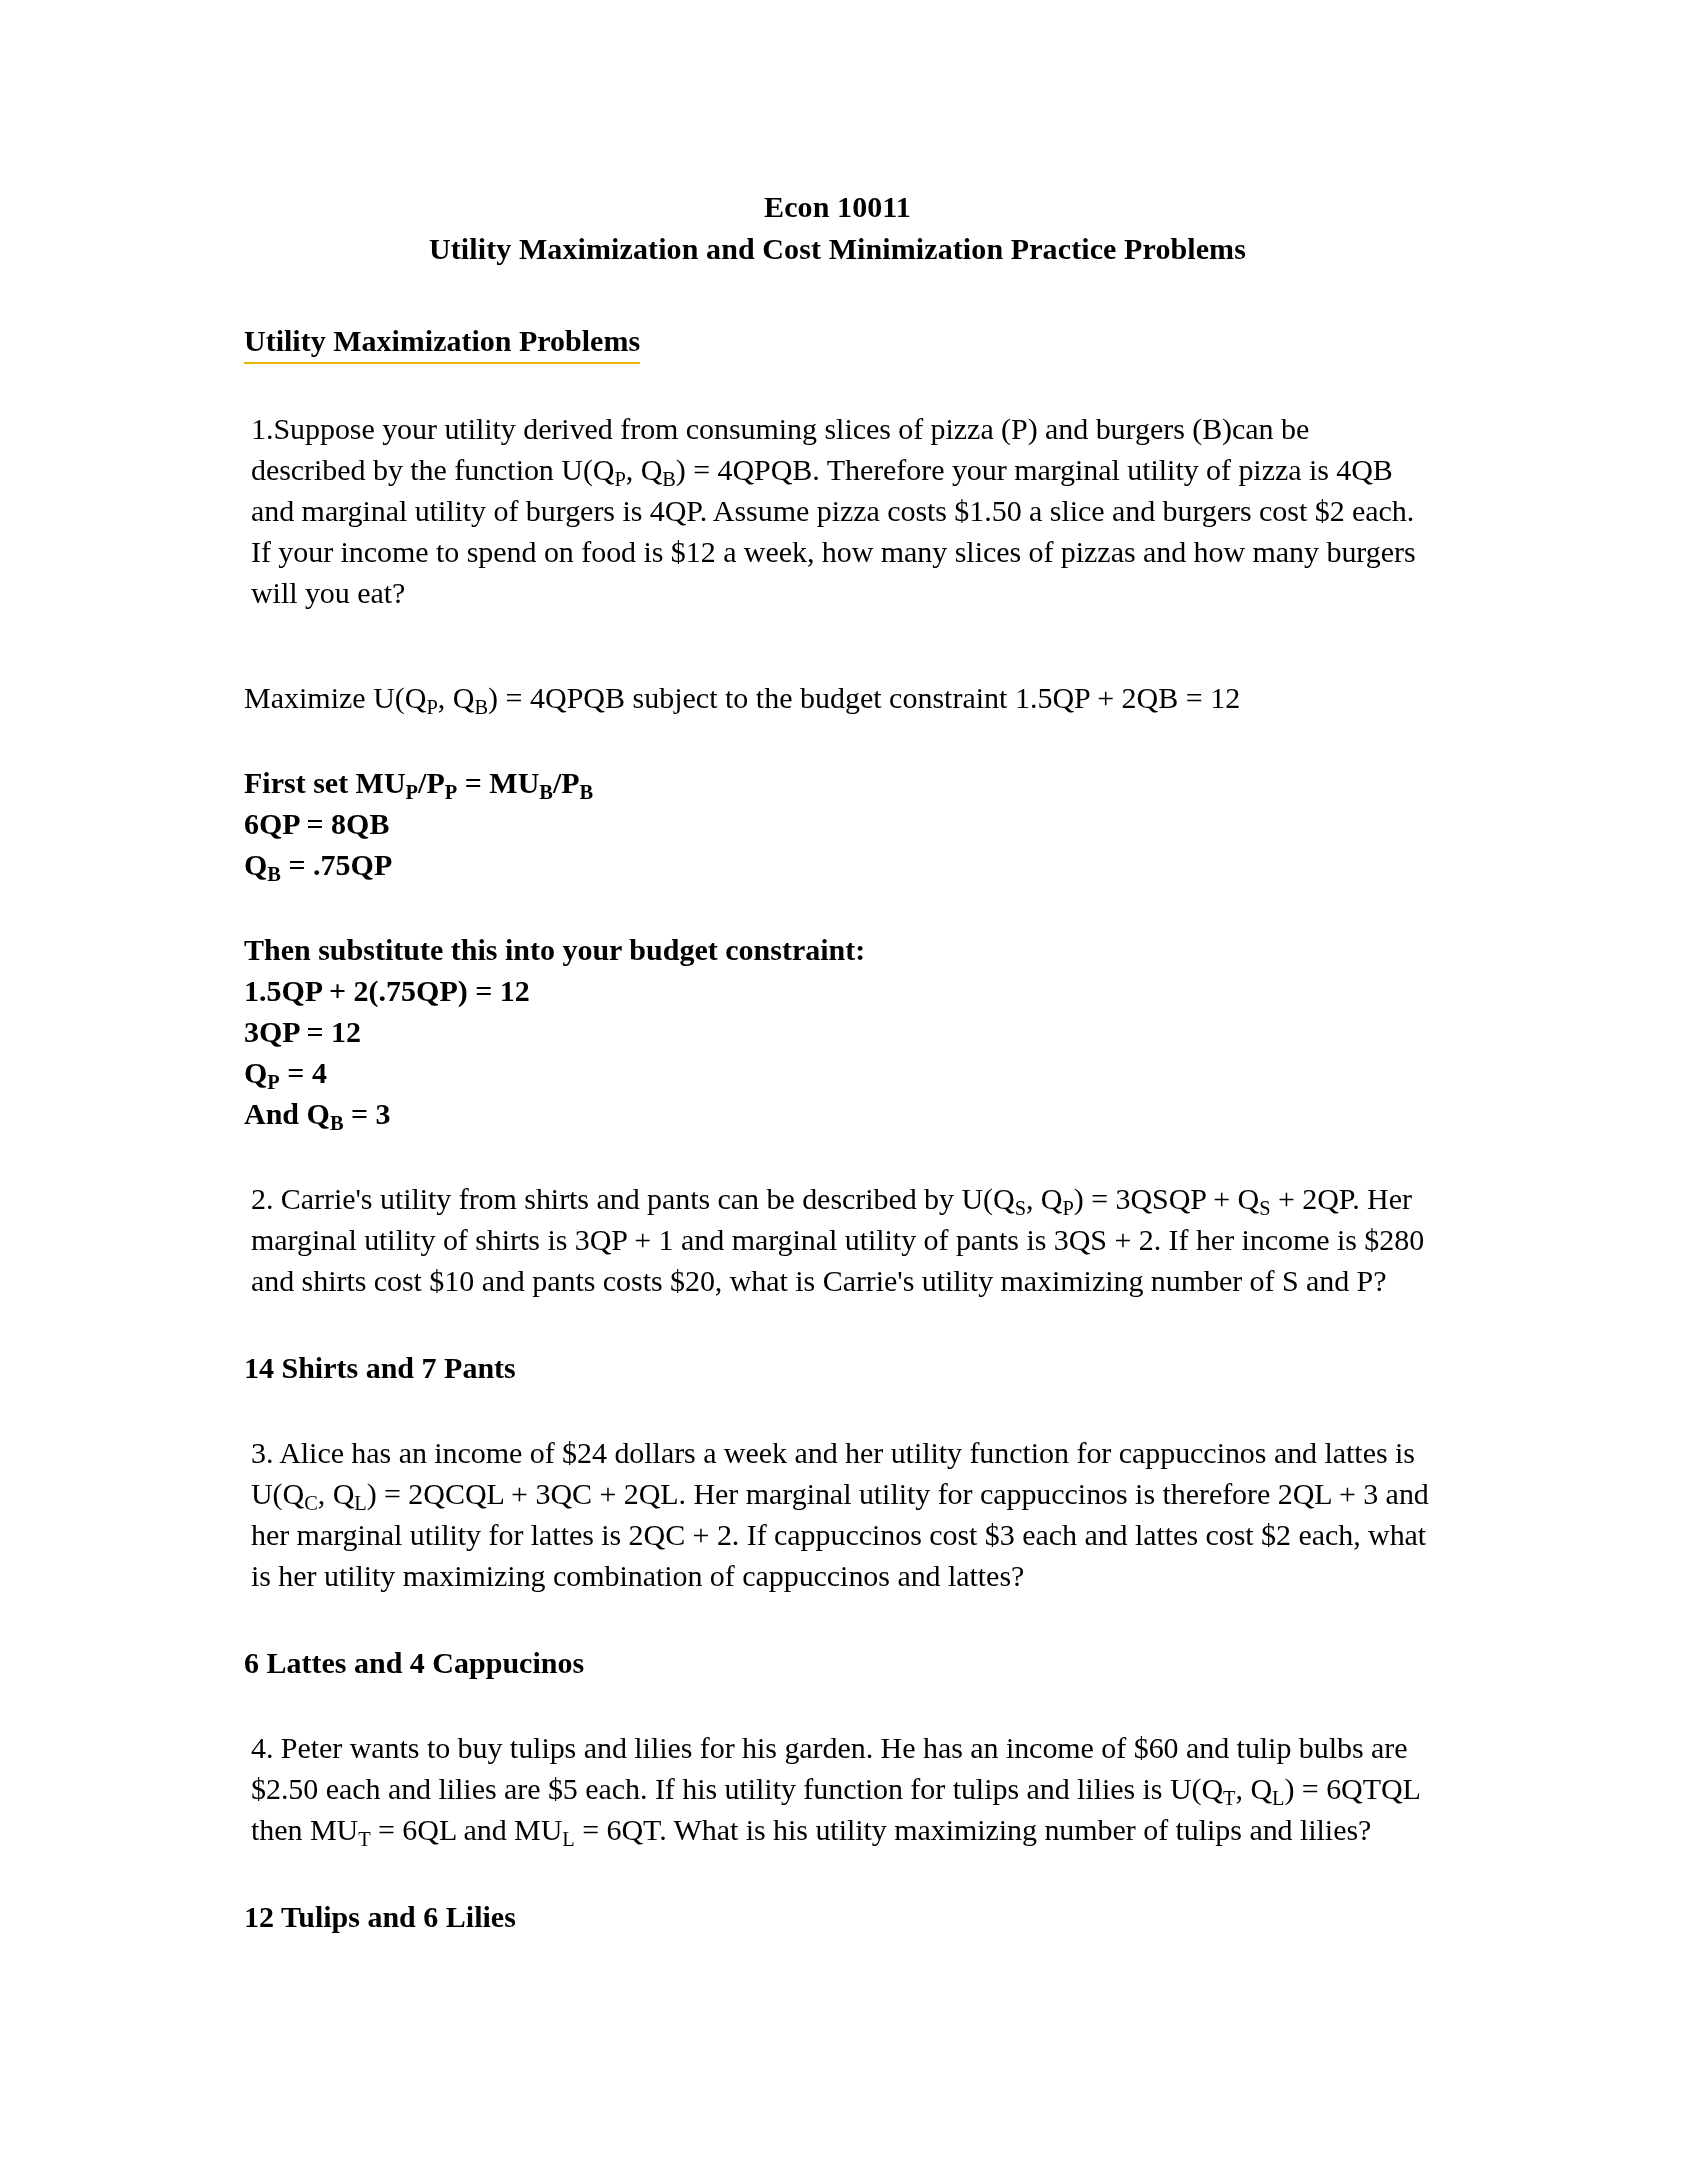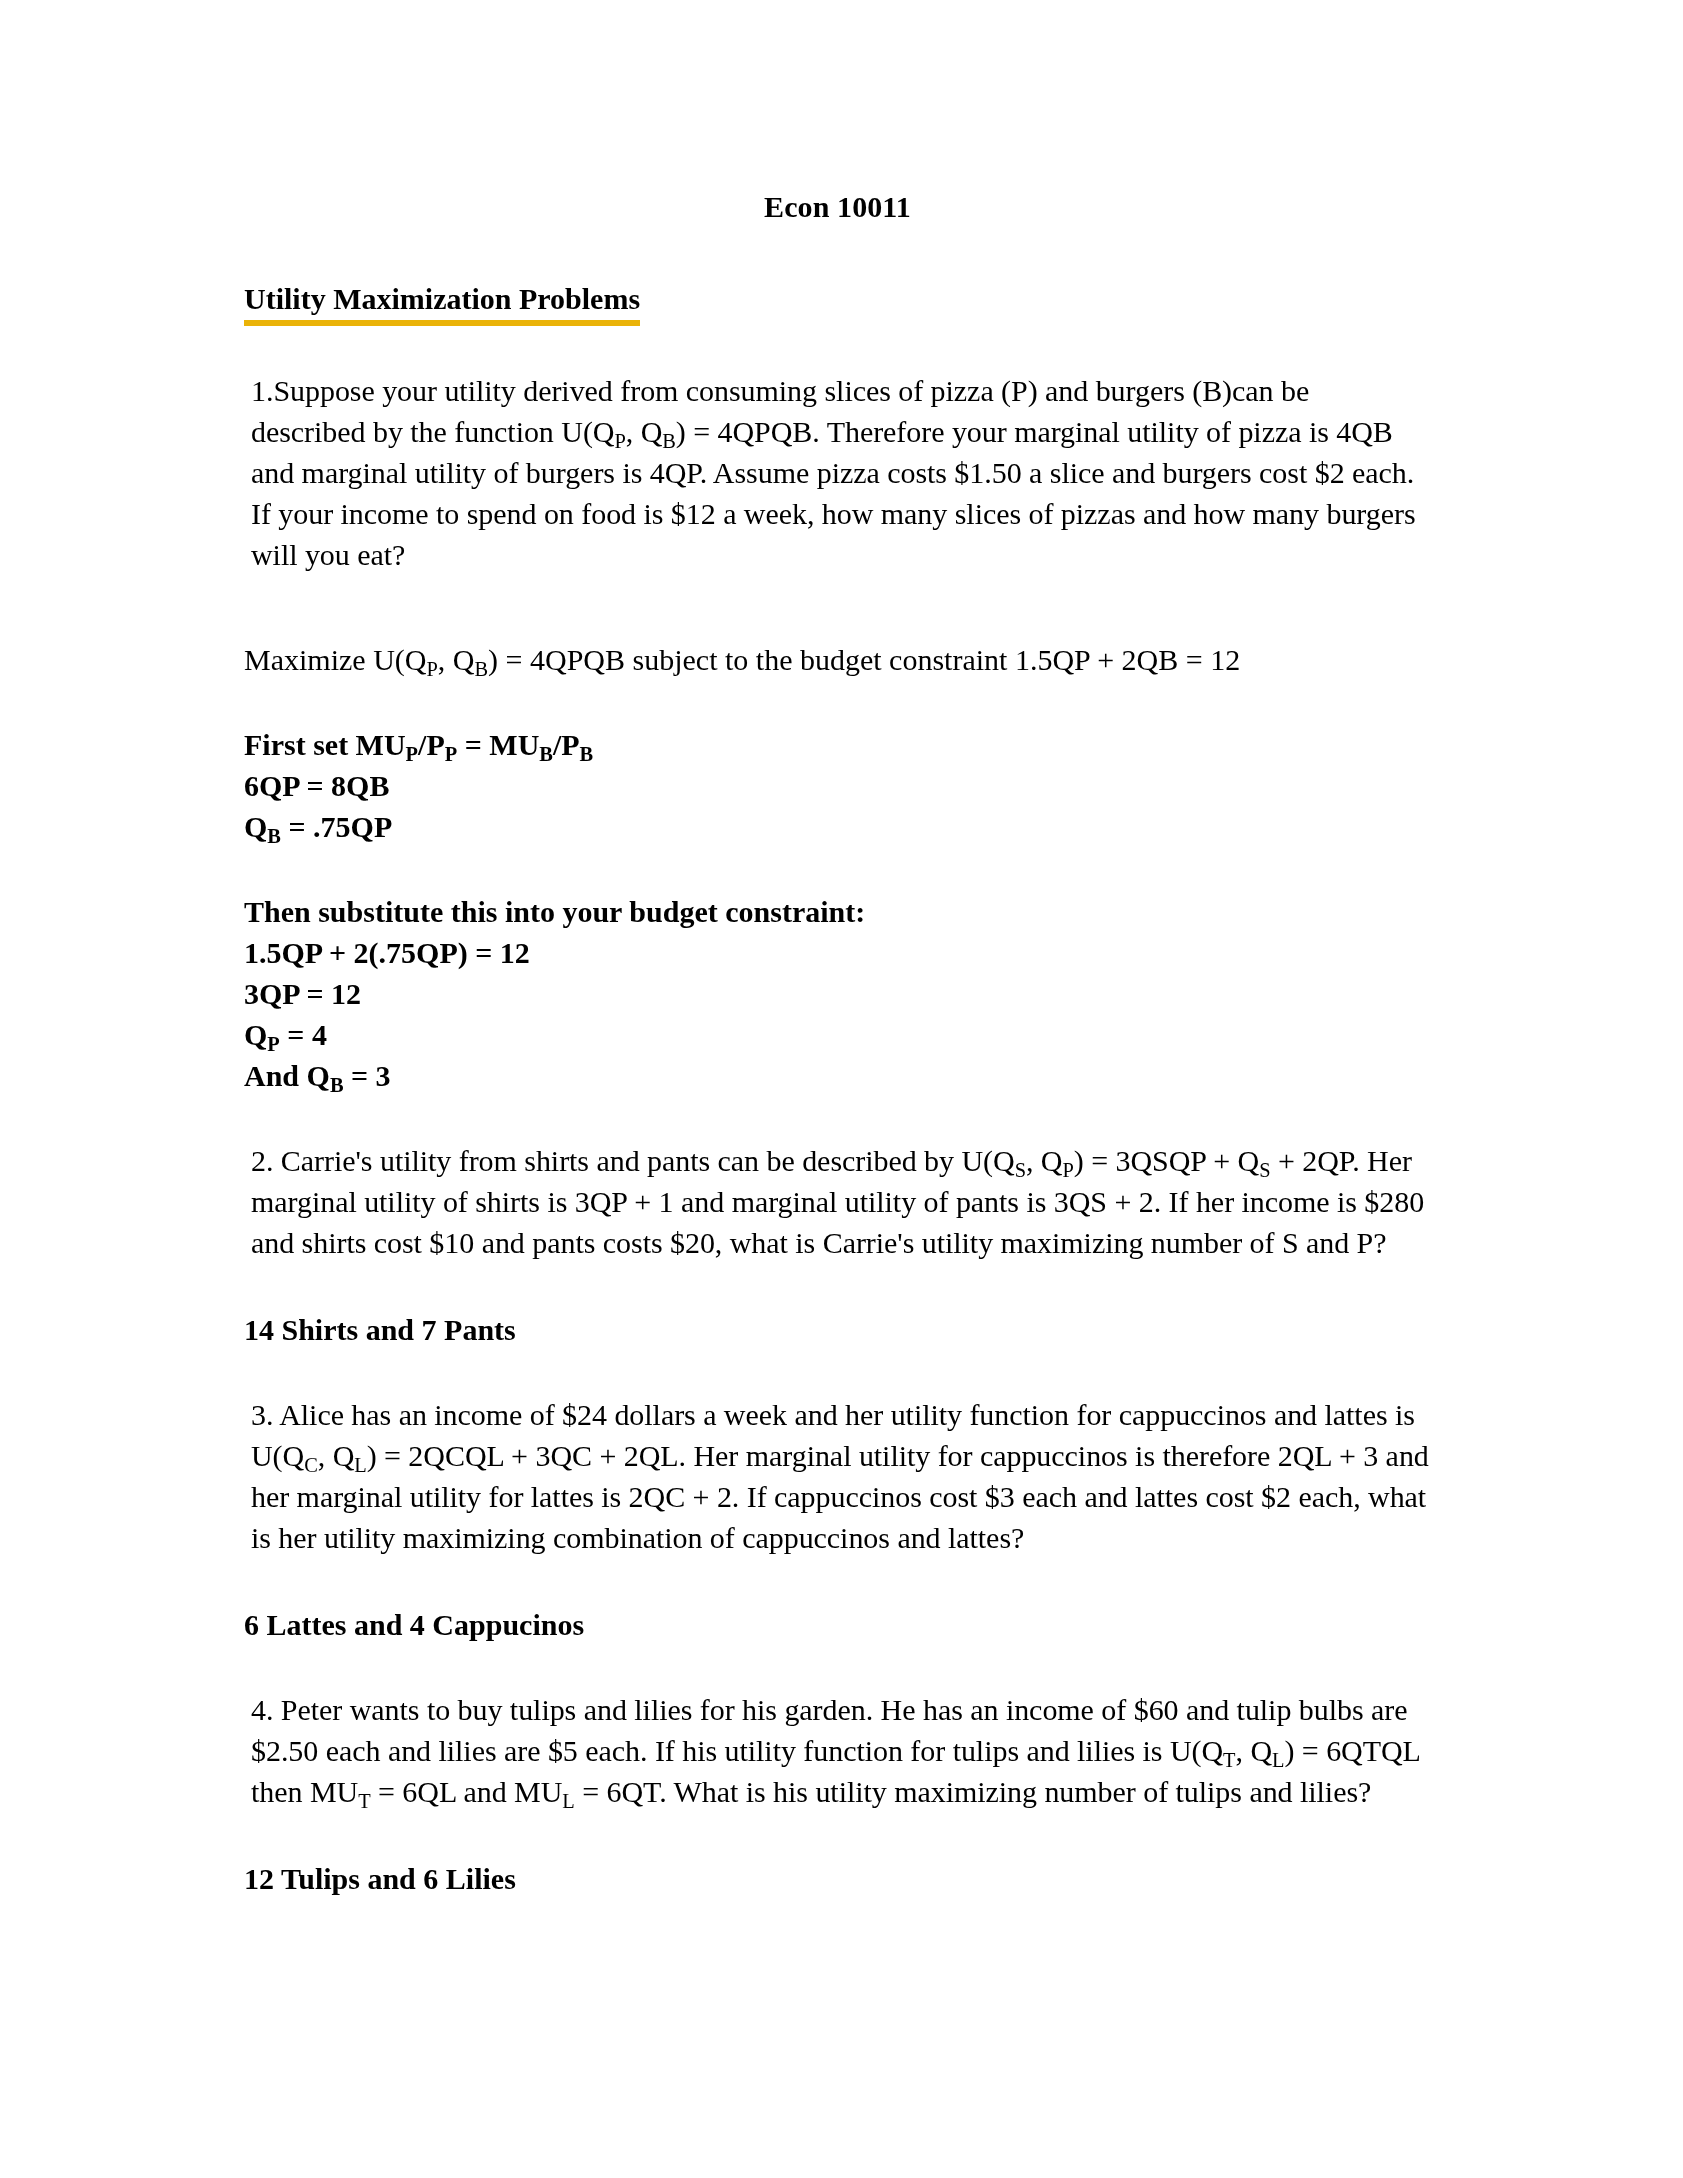--- a/index.html
+++ b/index.html
@@ -28,21 +28,21 @@
     line-height: 42px;
     margin: 0;
     letter-spacing: 0.1px;
   }
   .title-line { display: block; }
   .section-heading {
     font-size: 30px;
     line-height: 40px;
     margin: 51px 0 0 0;
     display: inline-block;
-    border-bottom: 6px solid #eab308;
+    border-bottom: 2px solid #eab308;
     padding-bottom: 1px;
   }
   .section-heading-wrap { margin: 0; }
   p.para {
     font-size: 30px;
     line-height: 41px;
     margin: 44px 0 0 7px;
     text-align: left;
     letter-spacing: -0.05px;
   }
@@ -71,20 +71,21 @@
     vertical-align: -0.28em;
   }
 </style>
 </head>
 <body>
 
 <div class="page">
 
   <h1 class="doc-title">
     <span class="title-line">Econ 10011</span>
+    <span class="title-line">Utility Maximization and Cost Minimization Practice Problems</span>
   </h1>
 
   <div class="section-heading-wrap">
     <h2 class="section-heading">Utility Maximization Problems</h2>
   </div>
 
   <p class="para">1.Suppose your utility derived from consuming slices of pizza (P) and burgers (B)can be described by the function  U(Q<sub>P</sub>, Q<sub>B</sub>) = 4QPQB.  Therefore your marginal utility of pizza is 4QB and marginal utility of burgers is 4QP.  Assume pizza costs $1.50 a slice and burgers cost $2 each.   If your income to spend on food is $12 a week, how many slices of pizzas and how many burgers will you eat?</p>
 
   <p class="bold">Maximize U(Q<sub>P</sub>, Q<sub>B</sub>) = 4QPQB subject to the budget constraint 1.5QP + 2QB = 12</p>
 

